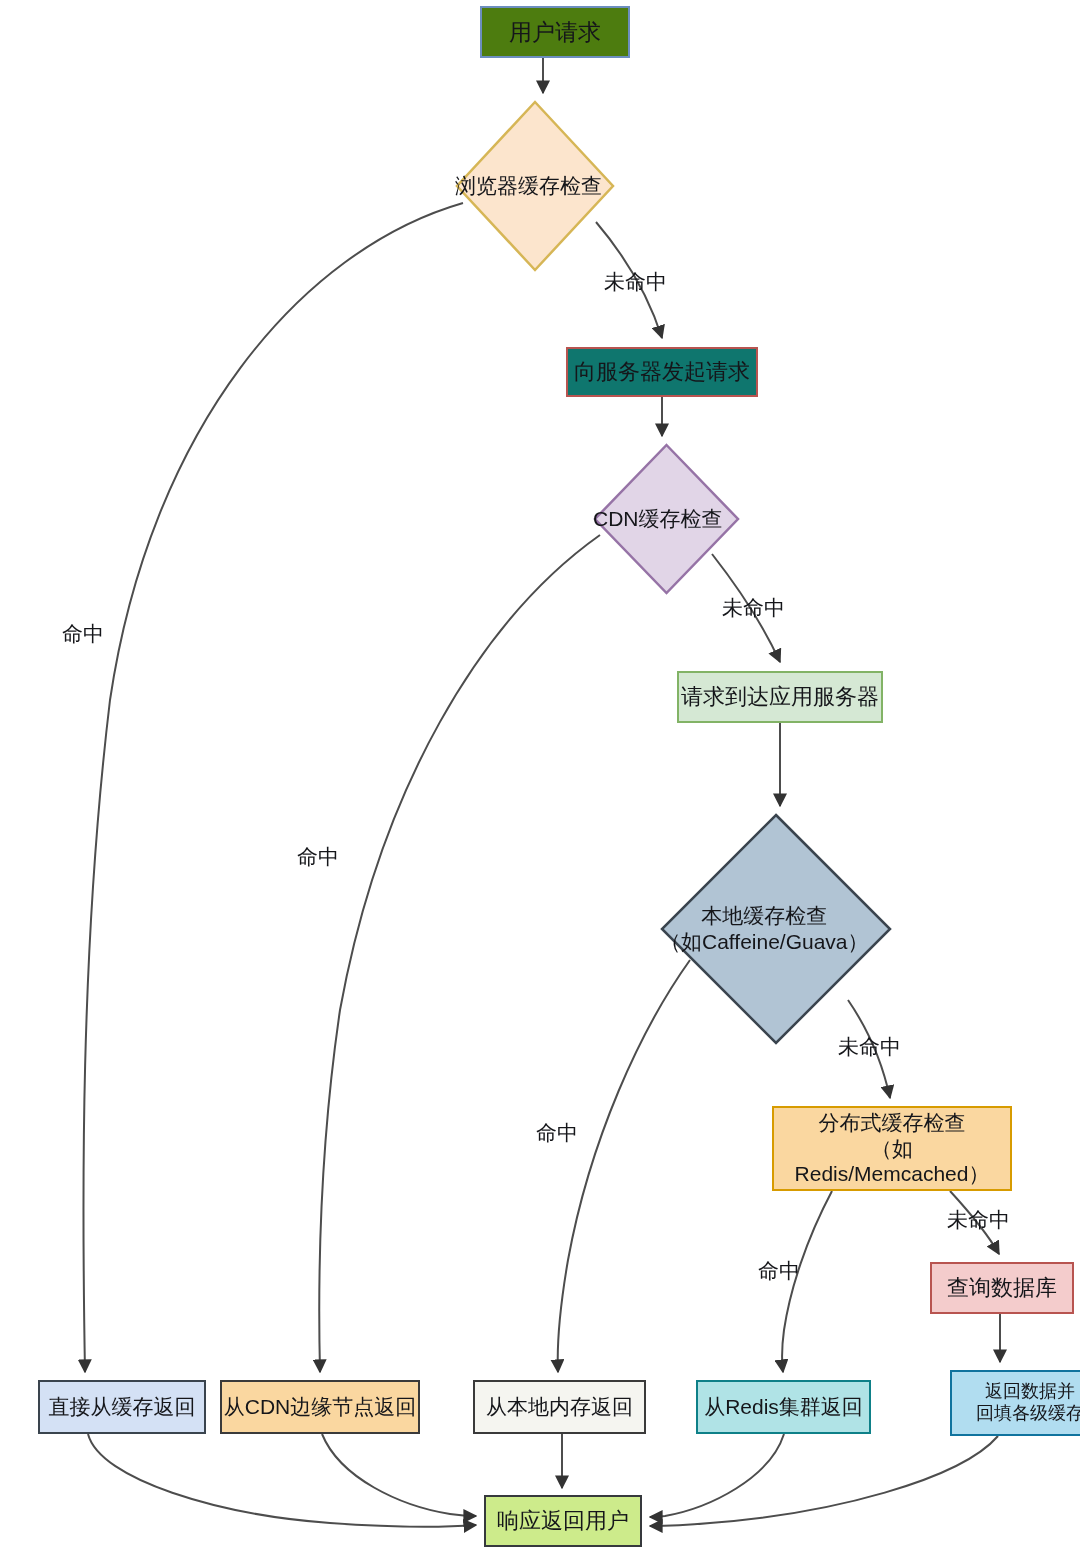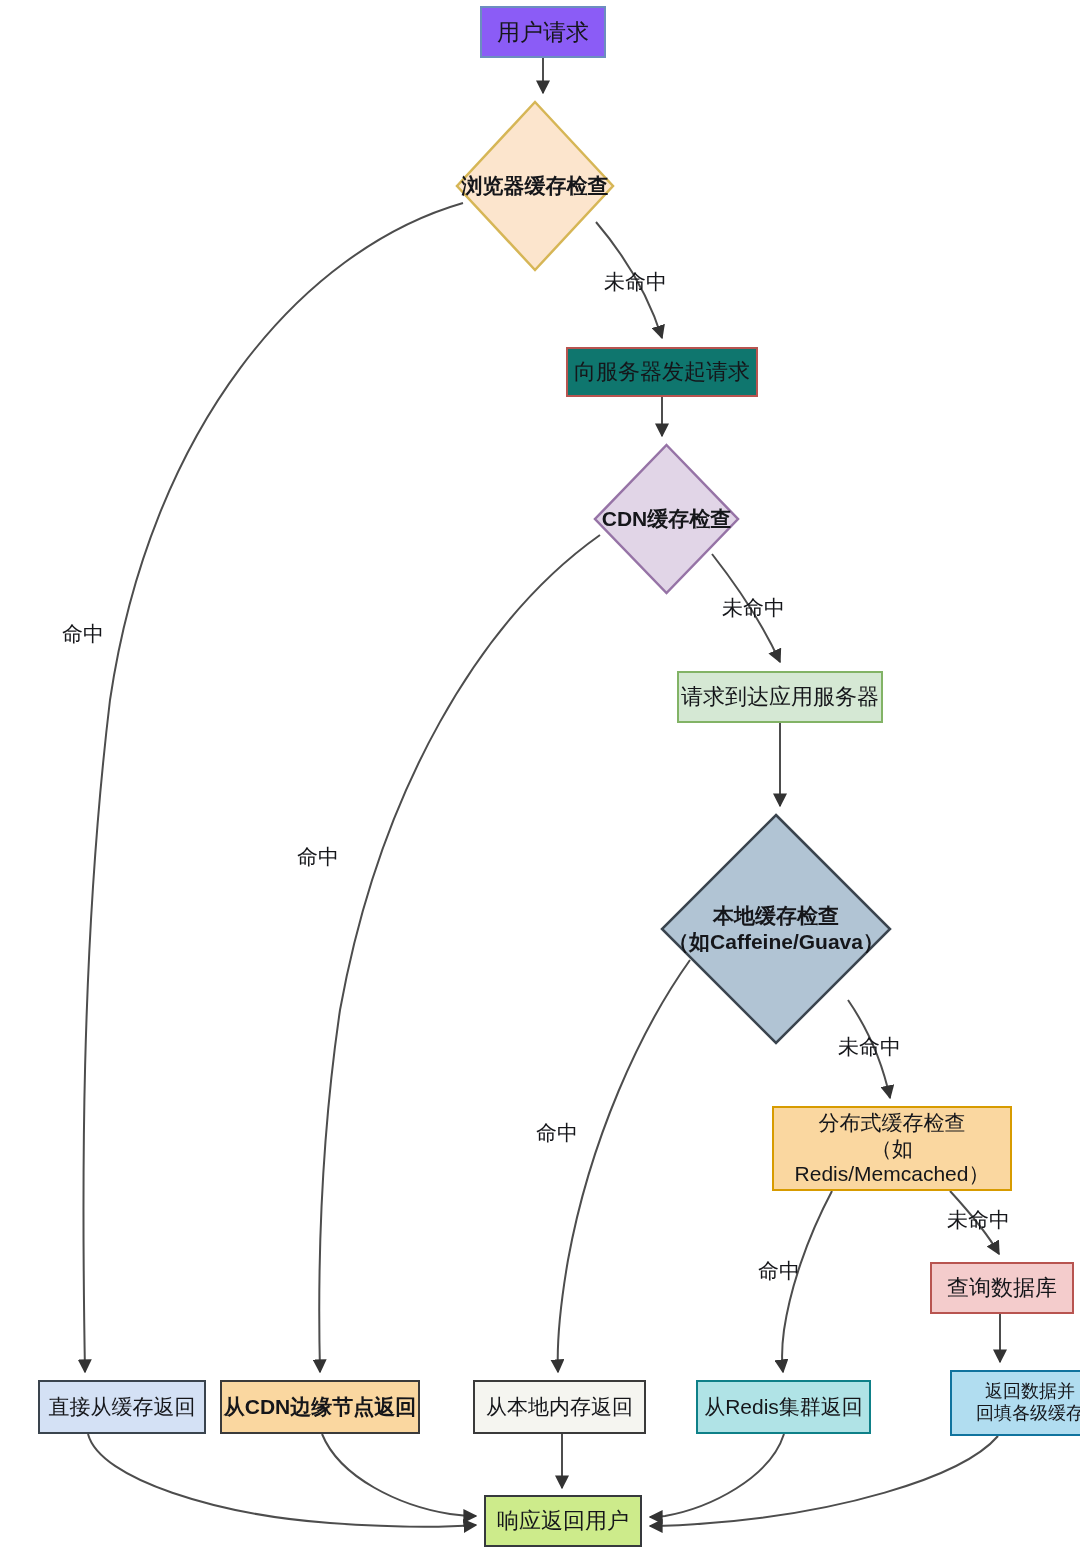--- a/index.html
+++ b/index.html
@@ -53,26 +53,25 @@
     overflow: visible;
   }
   .diamond-label {
     position: absolute;
     left: 0;
     top: 0;
     width: 100%;
     height: 100%;
     display: flex;
     align-items: center;
-    justify-content: center;
+    justify-content: flex-start;
     text-align: center;
     color: #15161a;
     line-height: 1.22;
     white-space: pre-line;
-    font-weight: bold;
   }
   .edge-label {
     position: absolute;
     color: #15161a;
     font-size: 21px;
     line-height: 1.15;
     white-space: nowrap;
     z-index: 3;
     background: transparent;
   }
@@ -119,22 +118,22 @@
       <path d="M 322 1434 C 340 1478 400 1506 450 1514 C 464 1516 470 1516 476 1516"></path>
 
       <path d="M 562 1434 L 562 1488"></path>
 
       <path d="M 784 1434 C 770 1478 710 1508 665 1516 C 657 1517 653 1517 650 1517"></path>
 
       <path d="M 998 1436 C 960 1480 830 1514 710 1523 C 678 1526 660 1526 650 1526"></path>
     </g>
   </svg>
 
-  <div class="node rect" style="left:480px; top:6px; width:126px; height:52px; font-size:23px;
-              background:#8b5cf6; border-color:#6c8ebf;">
+  <div class="node rect" style="left:480px; top:6px; width:150px; height:52px; font-size:23px;
+              background:#4d7c0f; border-color:#6c8ebf;">
     <span>用户请求</span>
   </div>
 
   <div class="diamond-wrap" style="left:455px; top:100px; width:160px; height:172px;">
     <svg width="160" height="172" viewBox="0 0 160 172">
       <polygon points="80,2 158,86 80,170 2,86" fill="#fce5cd" stroke="#d6b656" stroke-width="2.5"></polygon>
     </svg>
     <div class="diamond-label" style="font-size:21px;">
       <span>浏览器缓存检查</span>
     </div>
@@ -180,21 +179,21 @@
               background:#f4cccc; border-color:#b85450;">
     <span>查询数据库</span>
   </div>
 
   <div class="node rect" style="left:2px; top:1380px; width:168px; height:54px; font-size:21px;
               background:#d4e1f5; border-color:#3a444e;margin-left:36px;">
     <span>直接从缓存返回</span>
   </div>
 
   <div class="node rect" style="left:220px; top:1380px; width:200px; height:54px; font-size:21px;
-              background:#fad7a0; border-color:#3a3a3a;font-weight:bold;">
+              background:#fad7a0; border-color:#3a3a3a;">
     <span>从CDN边缘节点返回</span>
   </div>
 
   <div class="node rect" style="left:473px; top:1380px; width:173px; height:54px; font-size:21px;
               background:#f5f5f0; border-color:#3a3a3a;">
     <span>从本地内存返回</span>
   </div>
 
   <div class="node rect" style="left:696px; top:1380px; width:175px; height:54px; font-size:21px;
               background:#b0e3e6; border-color:#0e8088;">

